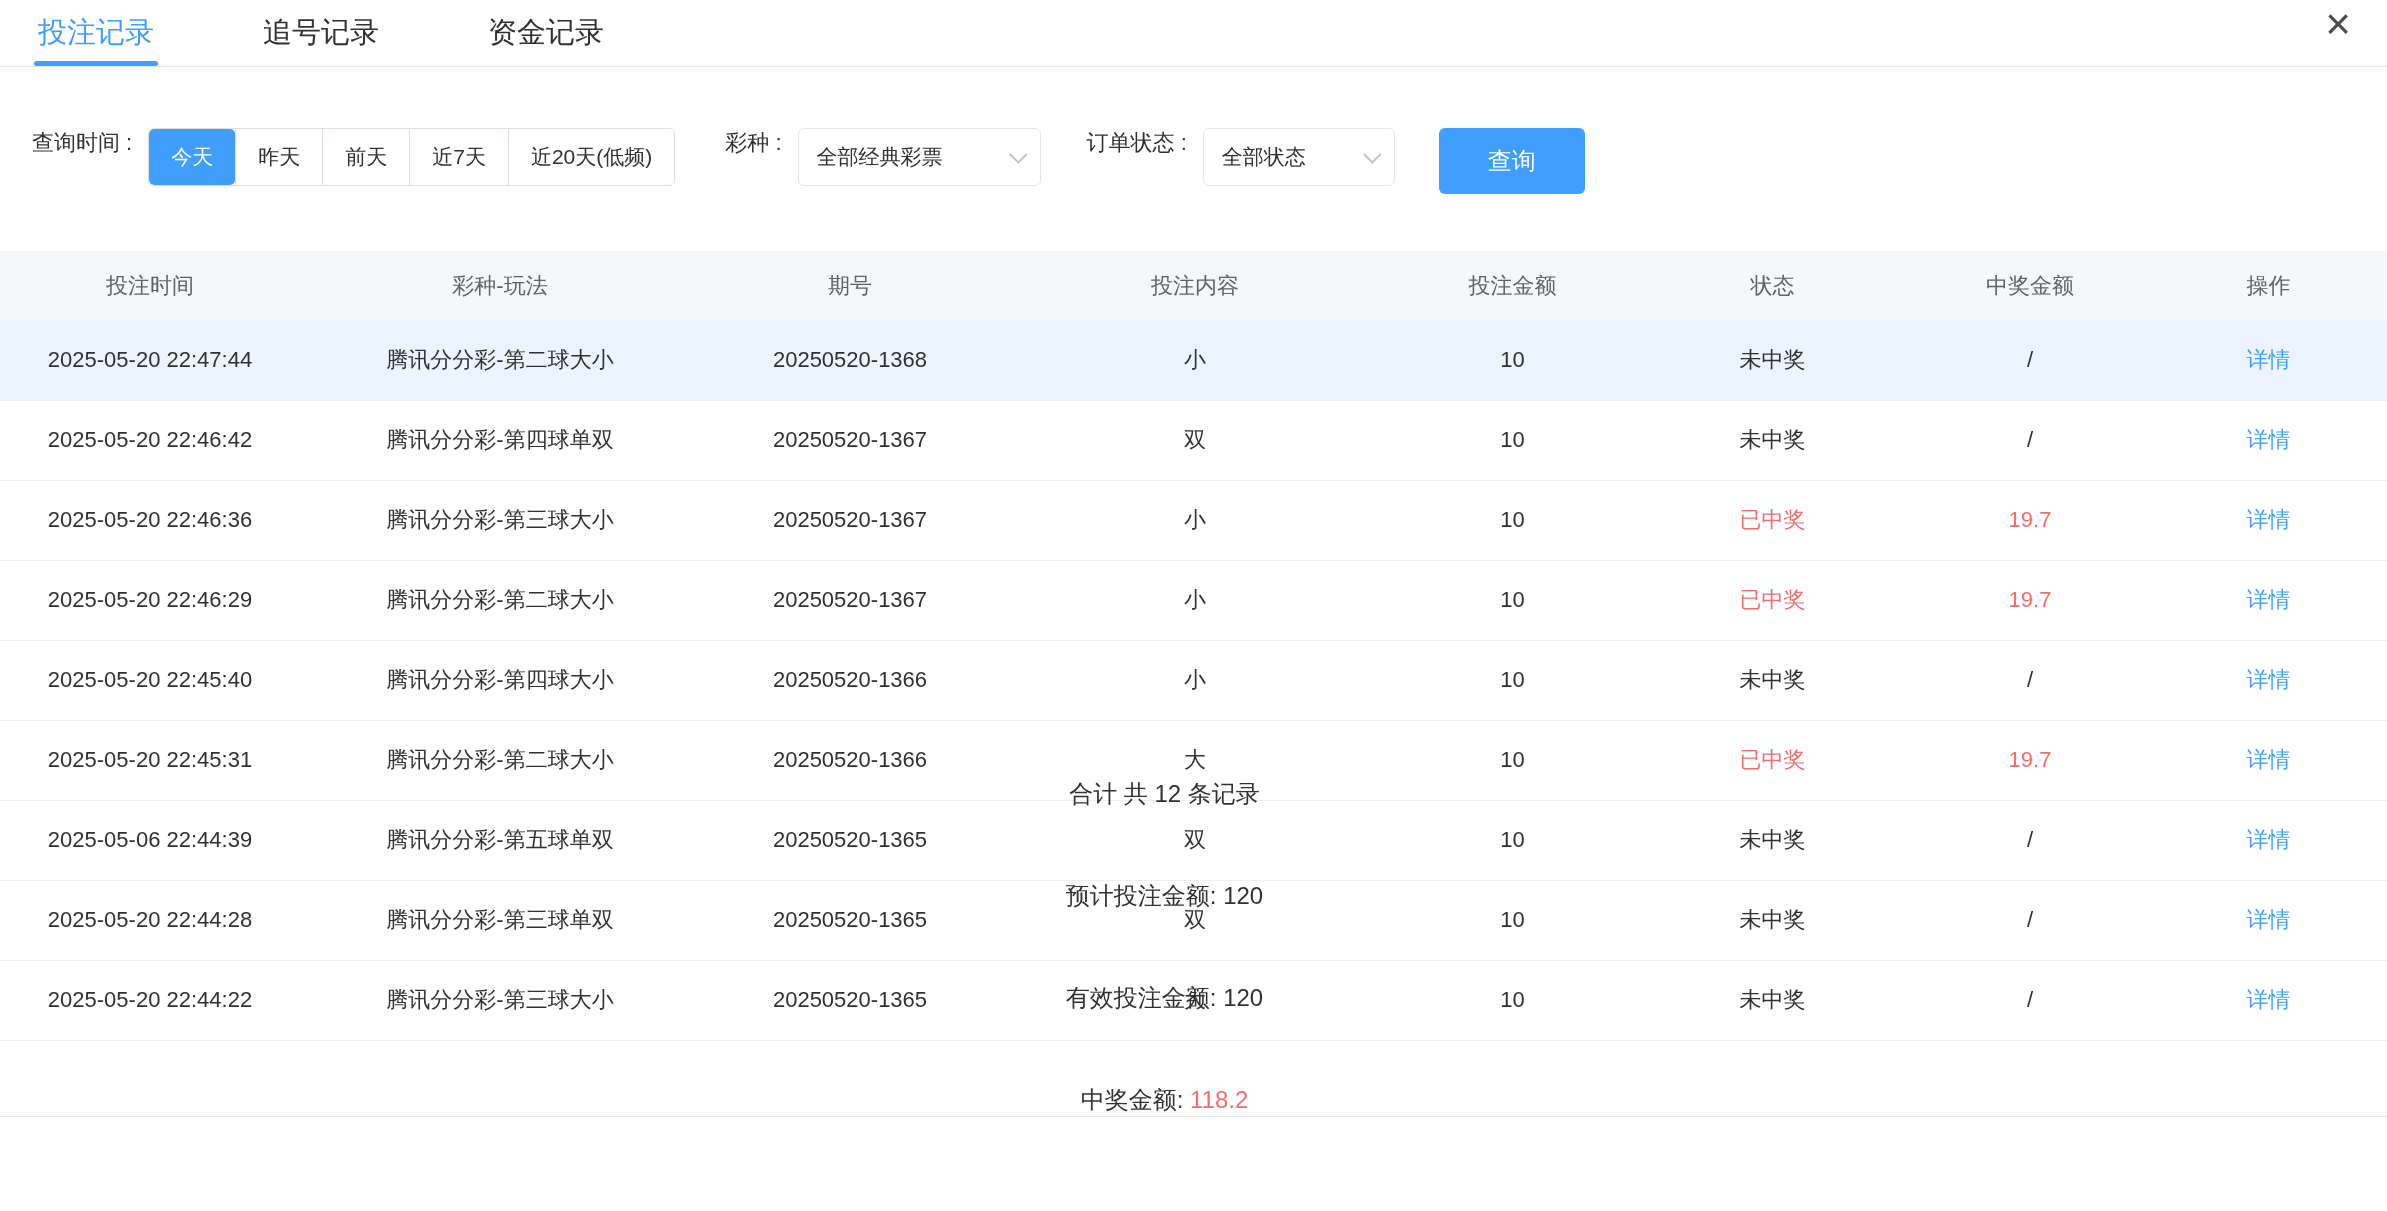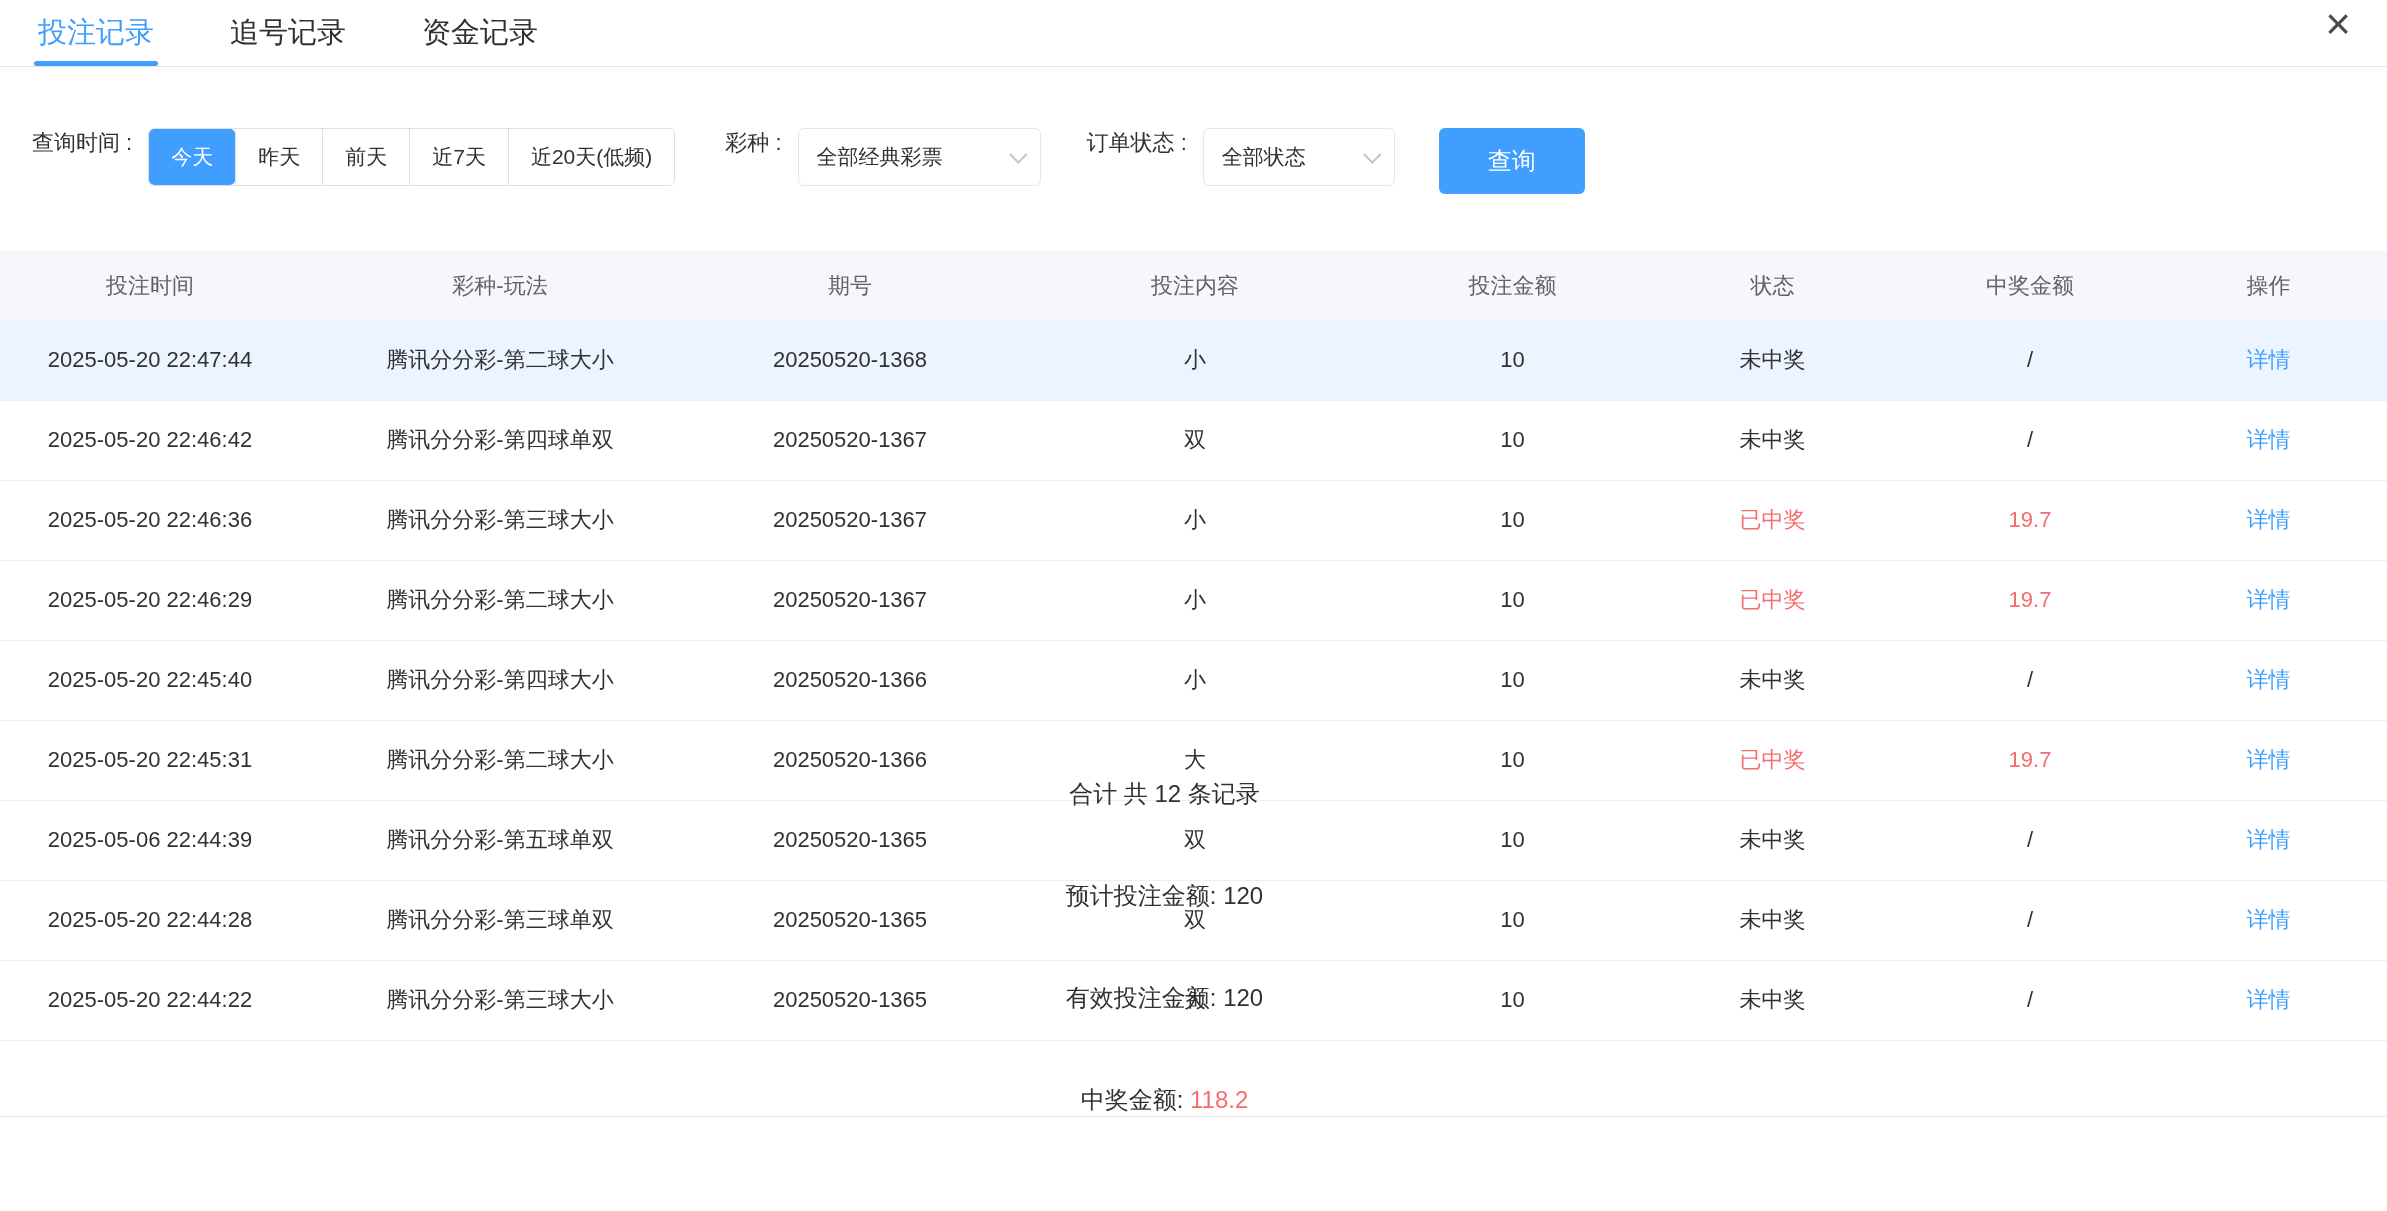--- a/index.html
+++ b/index.html
@@ -2,21 +2,21 @@
 <html style="--accent: #409eff; --danger: #f56c6c;"><head>
 <meta charset="utf-8">
 <style>
   * { margin:0; padding:0; box-sizing:border-box; }
   html,body { width:2387px; height:1211px; background:#ffffff;
     font-family:"Liberation Sans","DejaVu Sans",sans-serif; color:#303133; }
 
   
   .tabs-bar { position:relative; height:67px; border-bottom:1px solid #e4e7ed;
     display:flex; align-items:center; padding-left:38px; }
-  .tabs { display:flex; gap:76px; height:100%;justify-content:center; }
+  .tabs { display:flex; gap:109px; height:100%;justify-content:center; }
   .tab { position:relative; display:flex; align-items:center; height:100%;
     font-size:29px; color:#303133; cursor:pointer; }
   .tab.active { color:var(--accent); }
   .tab.active::after { content:""; position:absolute; left:-4px; right:-4px; bottom:0;
     height:5px; background:var(--accent); border-radius:3px; }
   .close-btn { position:absolute; right:36px; top:2px; font-size:44px; line-height:1;
     color:#4a4a4a; cursor:pointer; font-weight:300; }
 
   
   .filters { display:flex; align-items:flex-start; margin:61px 0 0 32px; height:67px; }

